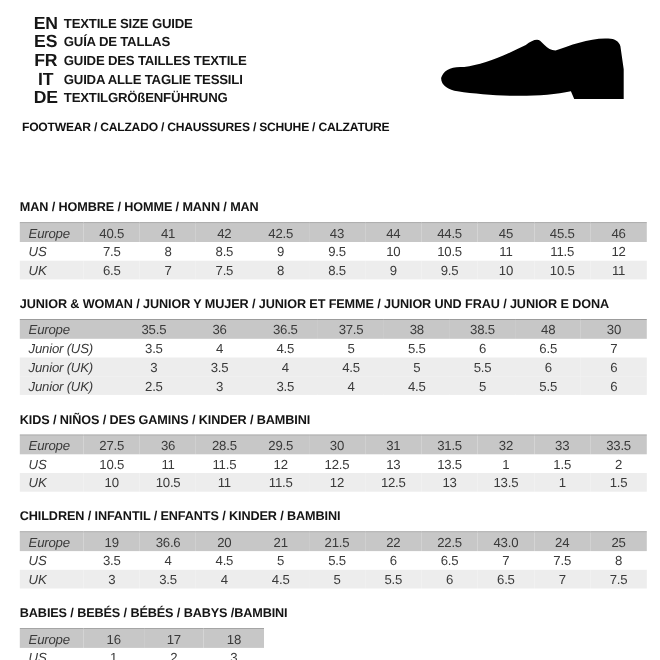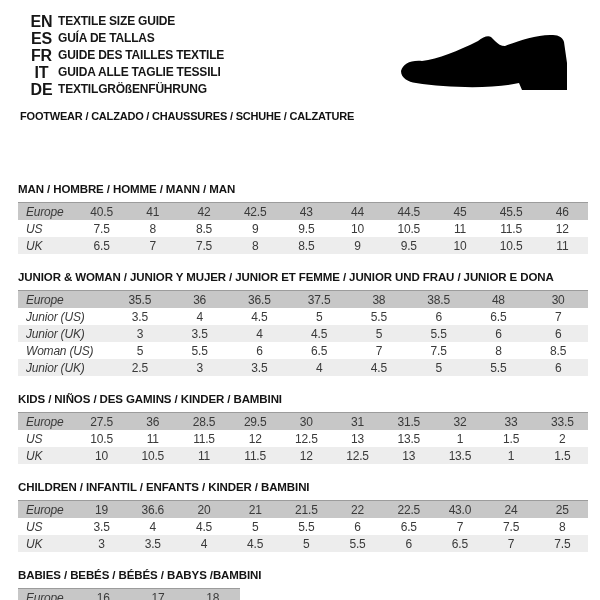--- a/index.html
+++ b/index.html
@@ -242,31 +242,20 @@
               <td class="label-cell">Junior (UK)</td>
               <td>3</td>
               <td>3.5</td>
               <td>4</td>
               <td>4.5</td>
               <td>5</td>
               <td>5.5</td>
               <td>6</td>
               <td>6</td>
             </tr>
-            <tr class="row-plain">
-              <td class="label-cell">Woman (US)</td>
-              <td>5</td>
-              <td>5.5</td>
-              <td>6</td>
-              <td>6.5</td>
-              <td>7</td>
-              <td>7.5</td>
-              <td>8</td>
-              <td>8.5</td>
-            </tr>
             <tr class="row-alt">
               <td class="label-cell">Junior (UK)</td>
               <td>2.5</td>
               <td>3</td>
               <td>3.5</td>
               <td>4</td>
               <td>4.5</td>
               <td>5</td>
               <td>5.5</td>
               <td>6</td>

